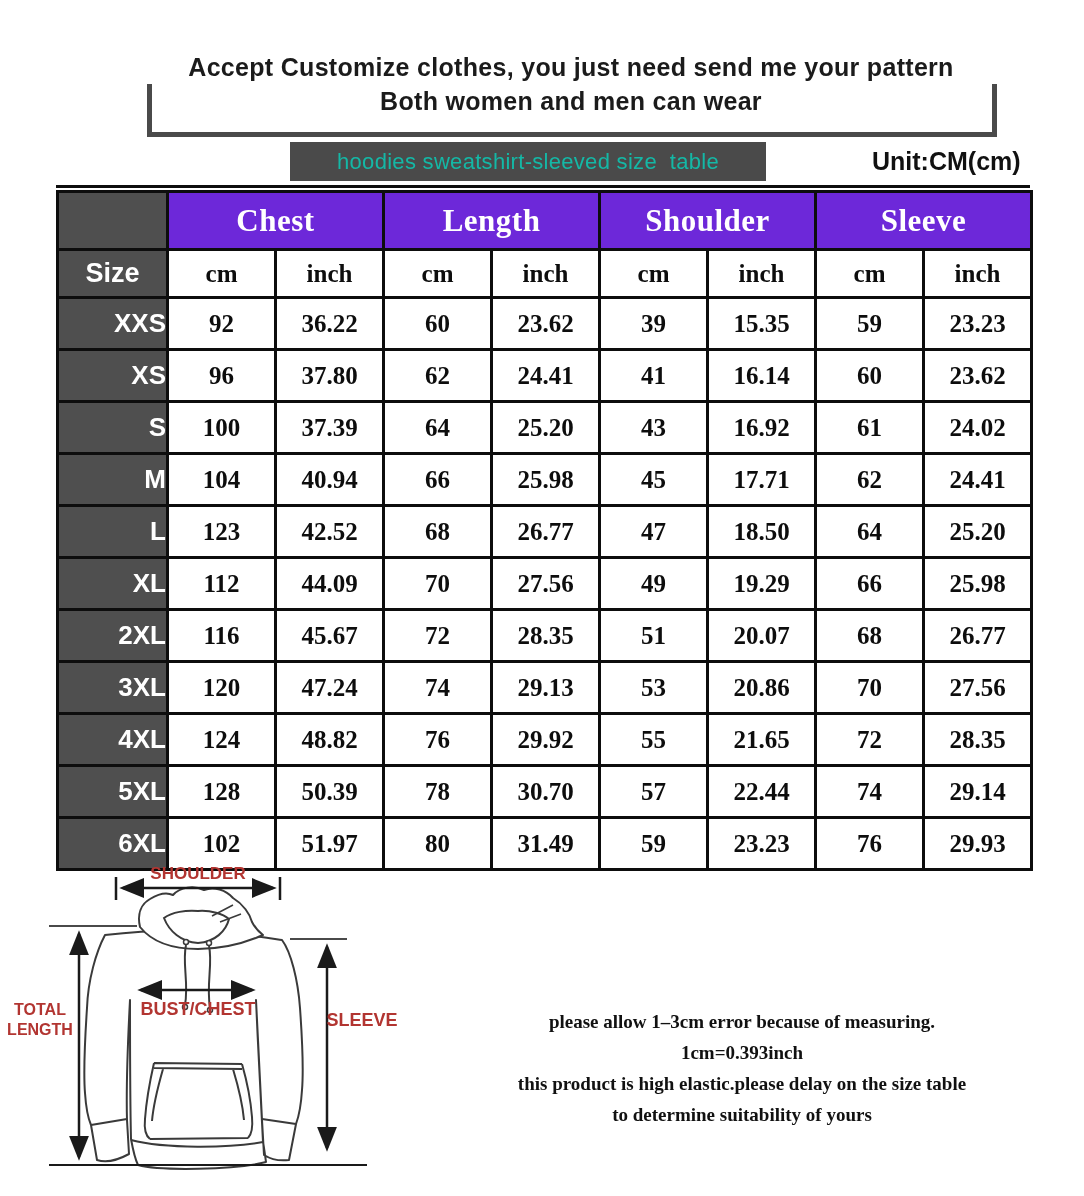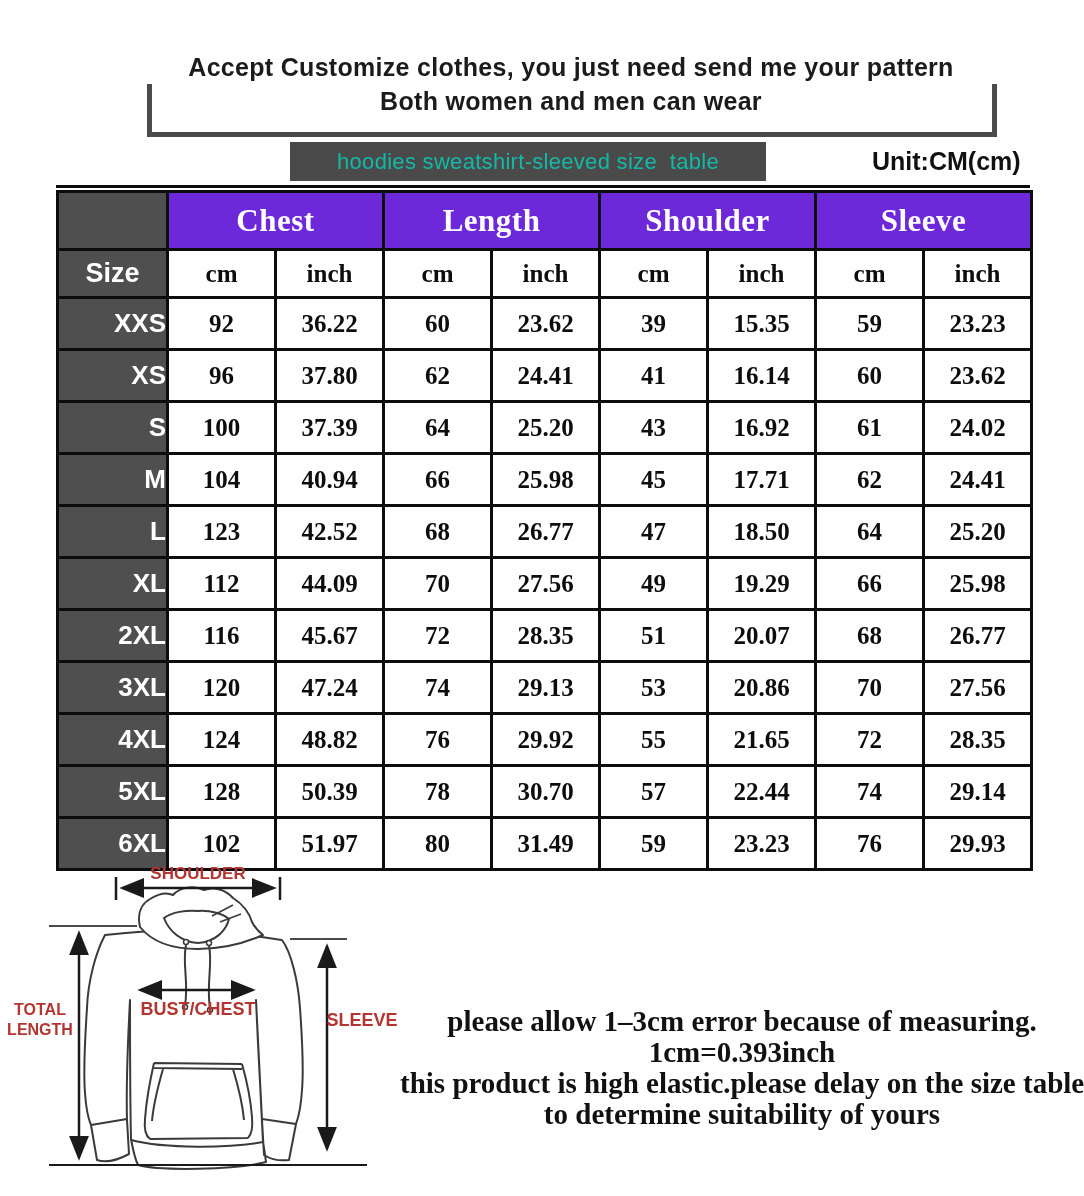--- a/index.html
+++ b/index.html
@@ -49,21 +49,21 @@
   .size-table .size-cell {
     background:#4f4f4f; color:#ffffff; font-weight:bold; font-size:26px;
     font-family:"Liberation Sans", sans-serif; height:49px;text-align:right;
   }
   .size-table .num-cell { background:#ffffff; color:#0d0d0d; font-weight:bold; font-size:25px; }
   
   .diagram { position:absolute; left:0; top:858px; width:440px; height:338px; }
   
   .notes {
     position:absolute; left:400px; top:1006px; width:684px;
-    font-family:"Liberation Serif", serif; font-weight:bold; font-size:29px;
+    font-family:"Liberation Serif", serif; font-weight:bold; font-size:19px;
     color:#111; text-align:center; line-height:31px;
   }
   .notes div { white-space:nowrap; }
 </style>
 </head>
 <body>
 
 <div class="page">
 
   <div class="heading">

